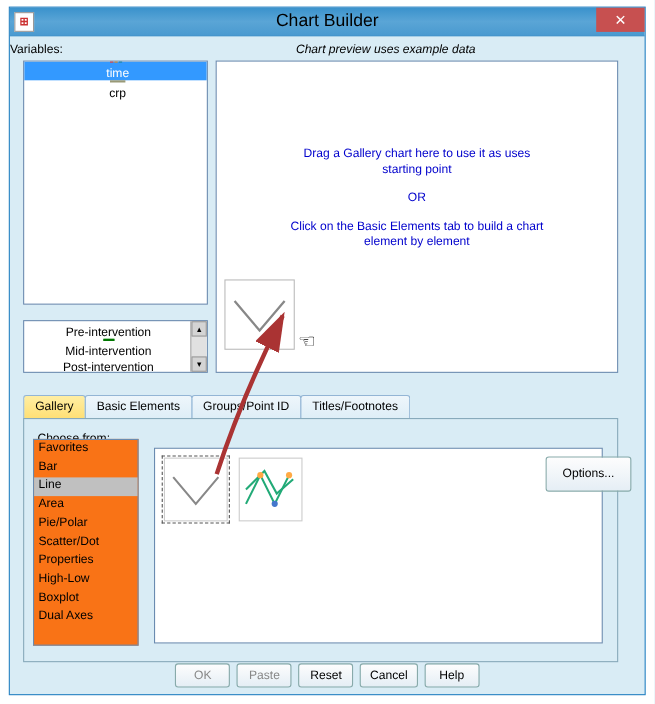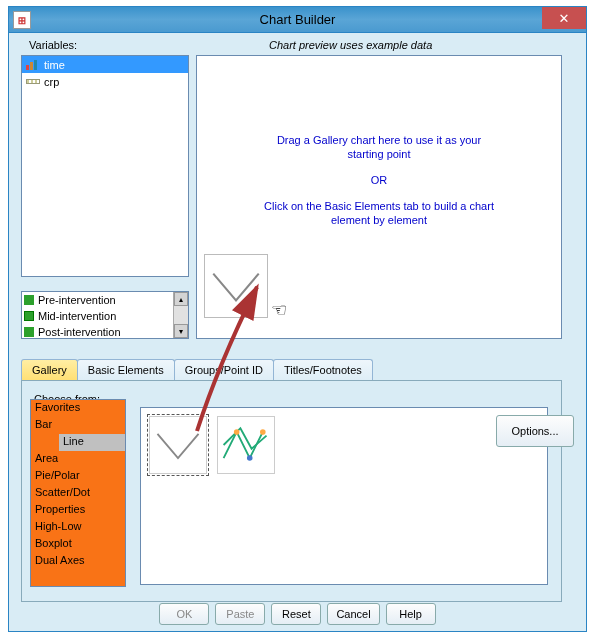--- a/index.html
+++ b/index.html
@@ -1,54 +1,54 @@
 <!DOCTYPE html>
 <html><head>
 <meta charset="utf-8">
 <style>
   * { box-sizing: border-box; margin: 0; padding: 0; font-family: "Segoe UI", Tahoma, sans-serif; font-size: 11px; }
   body { background: #fff; width: 595px; height: 640px; position: relative; }
   .window { position: absolute; left: 8px; top: 6px; width: 579px; height: 626px; border: 1px solid #2a84c4; background: #d9ecf5; }
   .titlebar { height: 26px; background: linear-gradient(to bottom,#3a92cc,#5aa5d6 50%,#4a9ad0); display:flex; align-items:center; justify-content:center; position:relative; border-bottom:1px solid #2a84c4; }
-  .titlebar .title { color:#000; font-size:13px; }
+  .titlebar .title { color:#000; font-size:16px; }
   .titlebar .appicon { position:absolute; left:4px; top:4px; width:18px; height:18px; background:#fff; border:1px solid #999; display:flex; align-items:center; justify-content:center; }
   .titlebar .appicon span{ font-size:10px; color:#c33; font-weight:bold;}
   .titlebar .close { position:absolute; right:0; top:0; width:44px; height:22px; background:#c75050; display:flex; align-items:center; justify-content:center; color:#fff; font-size:13px; font-family:Arial; }
   .body { position:relative; padding:8px; height:calc(100% - 26px); }
-  .lbl-variables { position:absolute; left:20px; top:6px; }
+  .lbl-variables { position:absolute; left:0; top:6px; }
   .lbl-preview { position:absolute; left:260px; top:6px; font-style:italic; }
   .var-list { position:absolute; left:12px; top:22px; width:168px; height:222px; background:#fff; border:1px solid #6a8bb0; overflow:hidden; }
-  .var-row { height:17px; display:flex; align-items:center; padding-left:4px; gap:4px; }
+  .var-row { height:17px; display:flex; align-items:center; padding-left:4px; gap:4px;flex-direction:column; }
   .var-row.selected { background:#3399ff; color:#fff; }
   .bar-icon { width:14px; height:10px; display:inline-block; position:relative; }
   .bar-icon::before{content:'';position:absolute;left:0;bottom:0;width:3px;height:5px;background:#d44;}
   .bar-icon::after{content:'';position:absolute;left:4px;bottom:0;width:3px;height:8px;background:#c83;}
   .bar-icon2{width:3px;height:10px;background:#28a;position:absolute;left:8px;bottom:0;}
   .ruler-icon { width:14px; height:5px; background:linear-gradient(to right,#cc9 0 2px,transparent 2px 4px,#cc9 4px 6px,transparent 6px 8px,#cc9 8px 10px,transparent 10px 12px,#cc9 12px); border:1px solid #997;}
   .canvas { position:absolute; left:187px; top:22px; width:366px; height:284px; background:#fff; border:1px solid #6a8bb0; }
   .canvas .msg { position:absolute; width:100%; text-align:center; color:#0000cc; font-size:11px; }
   .drop-thumb { position:absolute; left:195px; top:221px; width:64px; height:64px; background:#fff; border:1px solid #bbb; }
   .drop-thumb svg{width:100%;height:100%;}
   .cursor { position:absolute; left:262px; top:266px; font-size:18px; }
   .cats { position:absolute; left:12px; top:258px; width:168px; height:48px; border:1px solid #6a8bb0; background:#fff; display:flex; }
   .cats-body{flex:1;overflow:hidden;}
-  .cat-row { height:16px; display:flex; align-items:center; padding-left:2px; gap:4px; }
+  .cat-row { height:16px; display:flex; align-items:center; padding-left:2px; gap:4px;flex-direction:column; }
   .sq{width:10px;height:10px;display:inline-block;}
   .sq.g1{background:#2ca02c;} .sq.g2{background:#2ca02c;border:1px solid #070;} .sq.g3{background:#2ca02c;}
   .cats-sb{width:15px;background:#e1e1e1;border-left:1px solid #aaa;display:flex;flex-direction:column;}
   .cats-sb .sbtn{height:14px;background:#d4d4d4;border:1px solid #999;display:flex;align-items:center;justify-content:center;font-size:8px;}
   .cats-sb .track{flex:1;}
   .tabs { position:absolute; left:12px; top:326px; height:40px; display:flex; }
   .tab { padding:4px 10px 3px; background:linear-gradient(to bottom,#eef6fb,#cfe6f3); border:1px solid #93b5d5; border-bottom:none; margin-right:-1px; border-radius:3px 3px 0 0; }
   .tab.active { background:linear-gradient(to bottom,#ffeea3,#ffd24a); }
   .tabpanel { position:absolute; left:12px; top:347px; width:541px; height:222px; border:1px solid #8ab; background:#d9ecf5; padding:12px; }
   .choose-lbl{}
   .choose-list { position:absolute; left:8px; top:18px; width:96px; height:188px; background:#f97316; border:1px solid #6a8bb0; }
   .choose-list div{height:17px;padding:1px 4px;}
-  .choose-list div.sel{background:#c0c0c0;margin-left:28px;}
+  .choose-list div.sel{background:#c0c0c0;}
   .thumb-area { position:absolute; left:118px; top:26px; width:408px; height:178px; background:#fff; border:1px solid #6a8bb0; padding:8px; display:flex; gap:10px; align-items:flex-start; }
   .thumb { width:58px; height:58px; background:#fff; border:1px solid #ccc; }
   .thumb.sel { outline:1px dashed #555; outline-offset:1px; }
   .thumb svg{width:100%;height:100%;}
   .btnrow { position:absolute; left:0; bottom:6px; width:100%; display:flex; justify-content:center; gap:6px; }
   .btn { min-width:50px; height:22px; padding:0 8px; background:linear-gradient(to bottom,#fdfdfd,#e5eef5); border:1px solid #8aa; border-radius:3px; display:flex; align-items:center; justify-content:center; }
   .btn.disabled { color:#888; }
   .sidebtn { position:absolute; width:78px; height:32px; background:linear-gradient(to bottom,#fdfdfd,#e5eef5); border:1px solid #8aa; border-radius:3px; display:flex; align-items:center; justify-content:center; padding:0 4px; text-align:center; line-height:12px; }
   .sidebtn.ep { right:12px; top:340px; }
   .sidebtn.op { right:12px; top:382px; }
@@ -76,21 +76,21 @@
           </span>
         <span>time</span>
       </div>
       <div class="var-row">
         <span class="ruler-icon"></span>
         <span>crp</span>
       </div>
     </div>
 
     <div class="canvas">
-      <div class="msg" style="top:78px">Drag a Gallery chart here to use it as your</div>
+      <div class="msg" style="top:78px">Drag a Gallery chart here to use it as uses</div>
       <div class="msg" style="top:92px">starting point</div>
       <div class="msg" style="top:118px">OR</div>
       <div class="msg" style="top:144px">Click on the Basic Elements tab to build a chart</div>
       <div class="msg" style="top:158px">element by element</div>
     </div>
 
     <div class="drop-thumb">
       <svg viewBox="0 0 60 60">
           <polyline points="8,18 30,44 52,18" fill="none" stroke="#888" stroke-width="2"></polyline>
         </svg>

